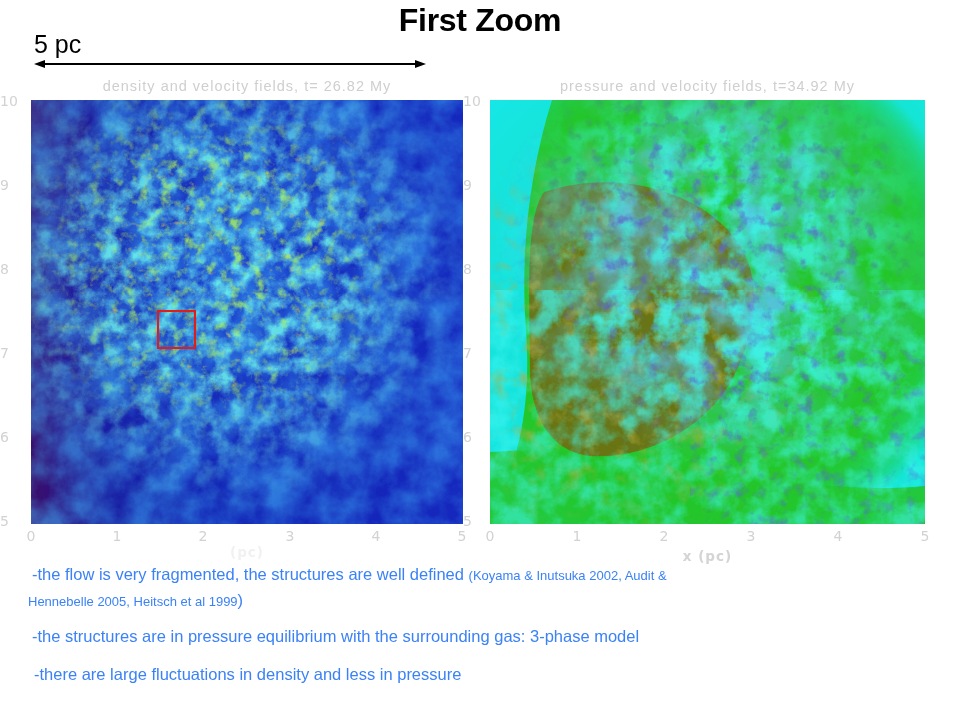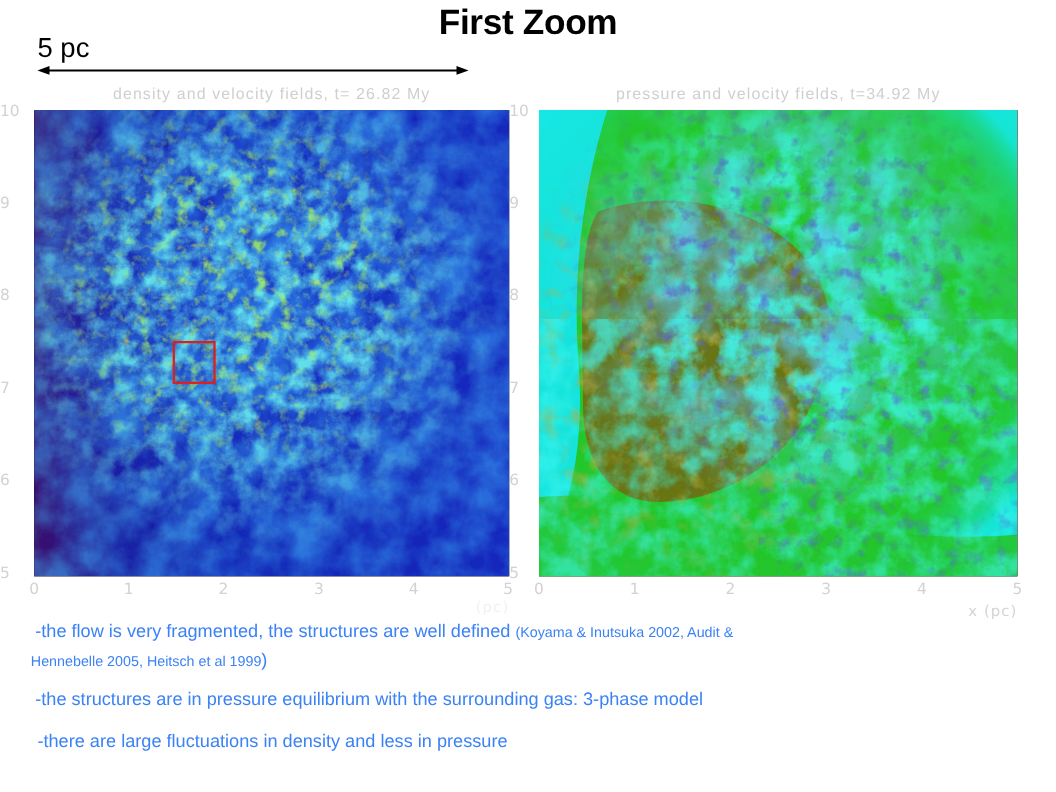--- a/index.html
+++ b/index.html
@@ -95,21 +95,22 @@
   }
   .tick-y { text-align: left; }
   .tick-x { text-align: center; }
   .axis-title {
     position: absolute;
     font-size: 13.5px;
     color: #d4d4d4;
     font-family: "DejaVu Sans", sans-serif;
     letter-spacing: 1px;
     white-space: nowrap;
-    text-align: right;
+    text-align: center;
+    font-weight: bold;
   }
   .axis-title.faint { color: #f1f1f1; }
 
   
   .zoom-box {
     position: absolute;
     border: 2px solid #e41b17;
     box-sizing: border-box;
     pointer-events: none;
   }

